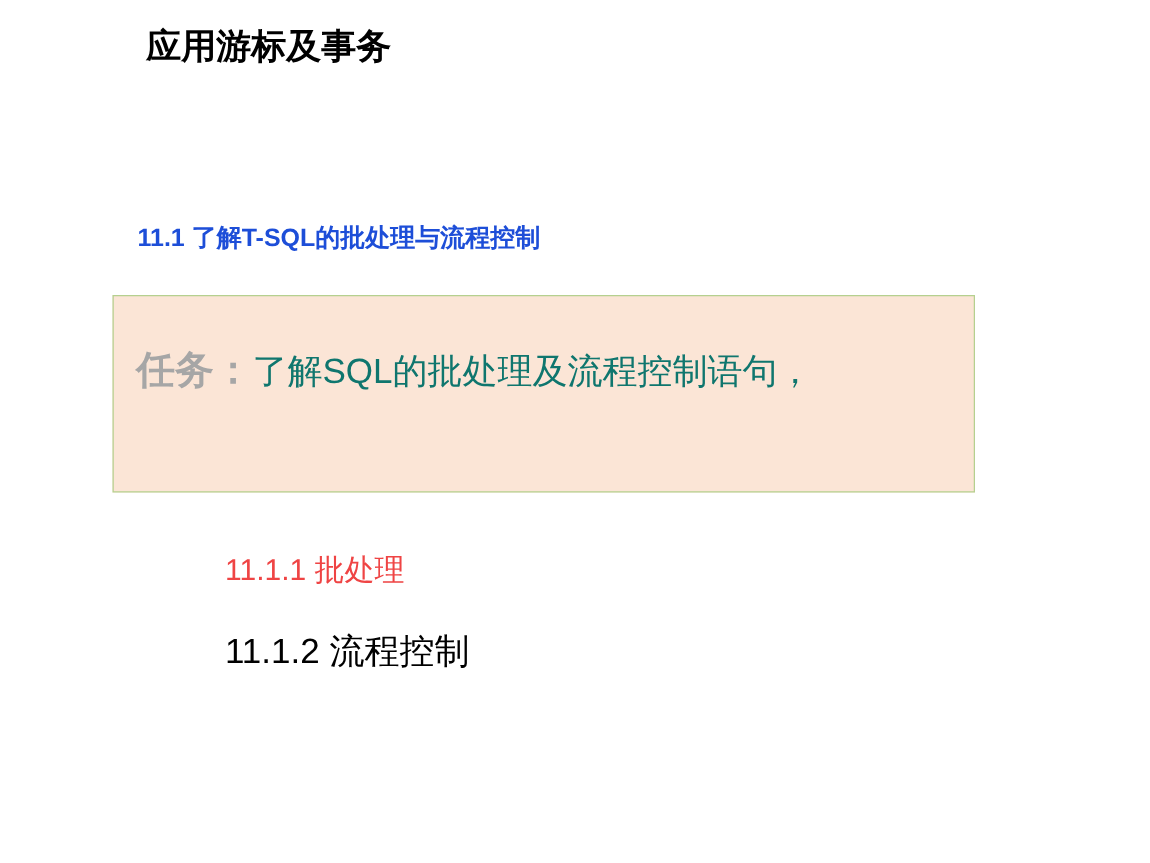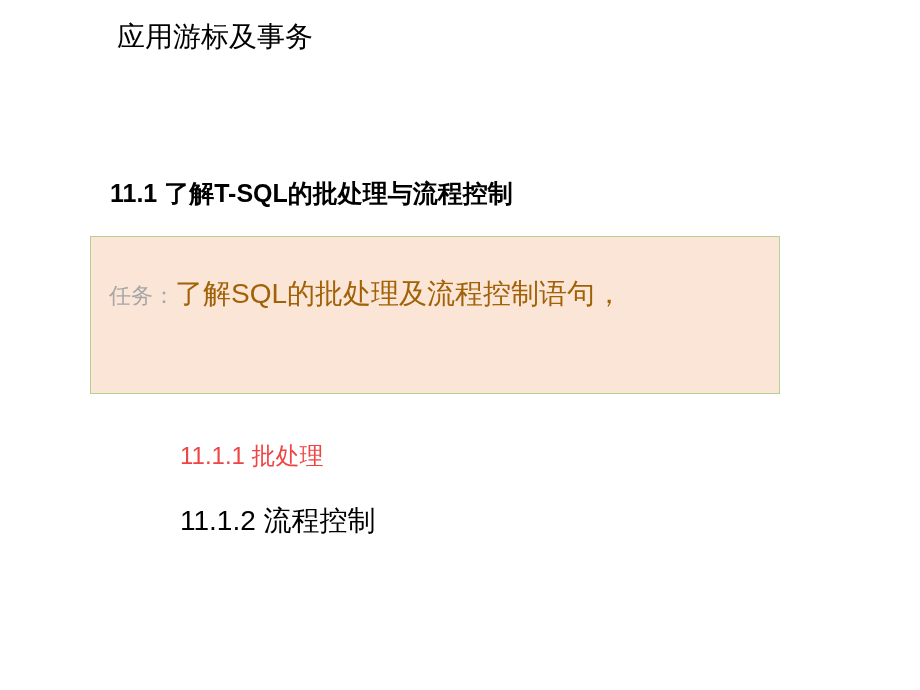--- a/index.html
+++ b/index.html
@@ -13,47 +13,48 @@
       background: #ffffff;
       font-family: "Microsoft YaHei", "SimSun", sans-serif;
       position: relative;
     }
     .title-top {
       position: absolute;
       top: 18px;
       left: 117px;
       font-size: 28px;
       color: #000000;
-      font-weight: normal;
+      font-weight: bold;
     }
     .section-heading {
       position: absolute;
       top: 177px;
       left: 110px;
-      font-size: 25px;
-      color: #000000;
+      font-size: 20px;
+      color: #1d4ed8;
       font-weight: bold;
     }
     .task-box {
       position: absolute;
       top: 236px;
       left: 90px;
       width: 690px;
       height: 158px;
       background: #fbe5d6;
       border: 1px solid #b5d08f;
       padding: 38px 18px 18px 18px;
     }
     .task-label {
-      font-size: 22px;
+      font-size: 31px;
       color: #a6a6a6;
+      font-weight: bold;
     }
     .task-text {
       font-size: 28px;
-      color: #a16207;
+      color: #0f766e;
     }
     .task-text-line2 {
       font-size: 28px;
       color: #a6a6a6;
       padding-left: 28px;
     }
     .subsection-1 {
       position: absolute;
       top: 440px;
       left: 180px;

